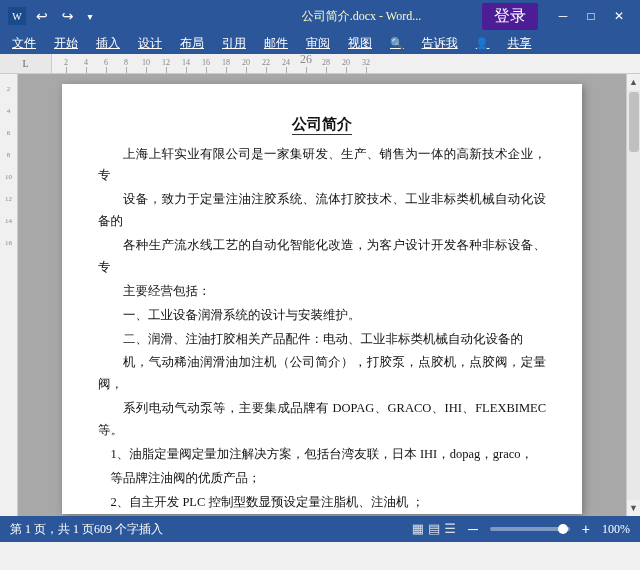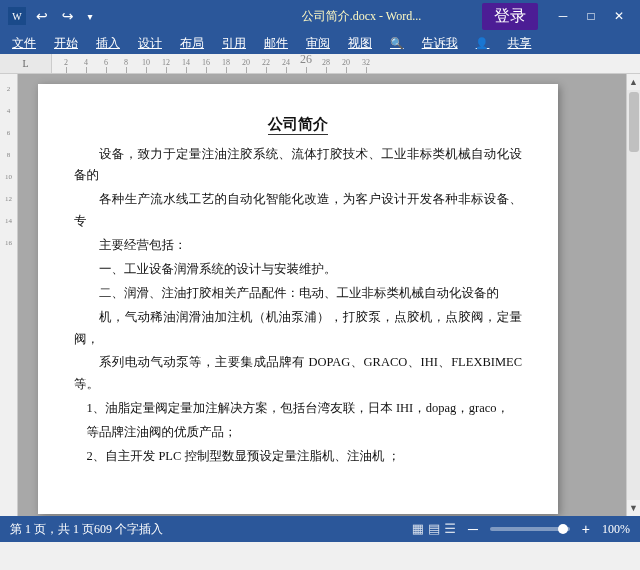--- a/index.html
+++ b/index.html
@@ -169,21 +169,21 @@
     .doc-container {
       flex: 1;
       overflow: hidden;
       display: flex;
       flex-direction: column;
       background: #a8a8a8;
     }
     .doc-scroll-area {
       flex: 1;
       display: flex;
-      justify-content: flex-start;
+      justify-content: center;
       padding: 10px 20px;
       overflow: hidden;
     }
 
     
     .doc-page {
       background: white;
       width: 520px;
       min-height: 430px;
       padding: 28px 36px 20px 36px;
@@ -412,26 +412,27 @@
     <div class="ruler-left-mark">16</div>
   </div>
 
   <div class="doc-container">
     <div class="doc-scroll-area">
       <div class="doc-page">
         <div style="text-align:center; margin-bottom:6px;">
           <span class="doc-title-text" style="font-size:15px; font-weight:bold; border-bottom:1px solid #333; padding-bottom:2px;">公司简介</span>
         </div>
         <div class="doc-content">
+          <p class="indent">上海上轩实业有限公司是一家集研发、生产、销售为一体的高新技术企业，专</p>
           <p class="indent">设备，致力于定量注油注胶系统、流体打胶技术、工业非标类机械自动化设备的</p>
           <p class="indent">各种生产流水线工艺的自动化智能化改造，为客户设计开发各种非标设备、专</p>
           <p class="indent">主要经营包括：</p>
           <p class="indent">一、工业设备润滑系统的设计与安装维护。</p>
           <p class="indent">二、润滑、注油打胶相关产品配件：电动、工业非标类机械自动化设备的</p>
-          <p class="indent">机，气动稀油润滑油加注机（机油泵浦），打胶泵，点胶机，点胶阀，定量阀，</p>
+          <p class="indent">机，气动稀油润滑油加注机（公司简介），打胶泵，点胶机，点胶阀，定量阀，</p>
           <p class="indent">系列电动气动泵等，主要集成品牌有 DOPAG、GRACO、IHI、FLEXBIMEC 等。</p>
           <p class="list-item">1、油脂定量阀定量加注解决方案，包括台湾友联，日本 IHI，dopag，graco，</p>
           <p class="list-item">等品牌注油阀的优质产品；</p>
           <p class="list-item">2、自主开发 PLC 控制型数显预设定量注脂机、注油机 ；</p>
 
         </div>
       </div>
     </div>
   </div>
 

